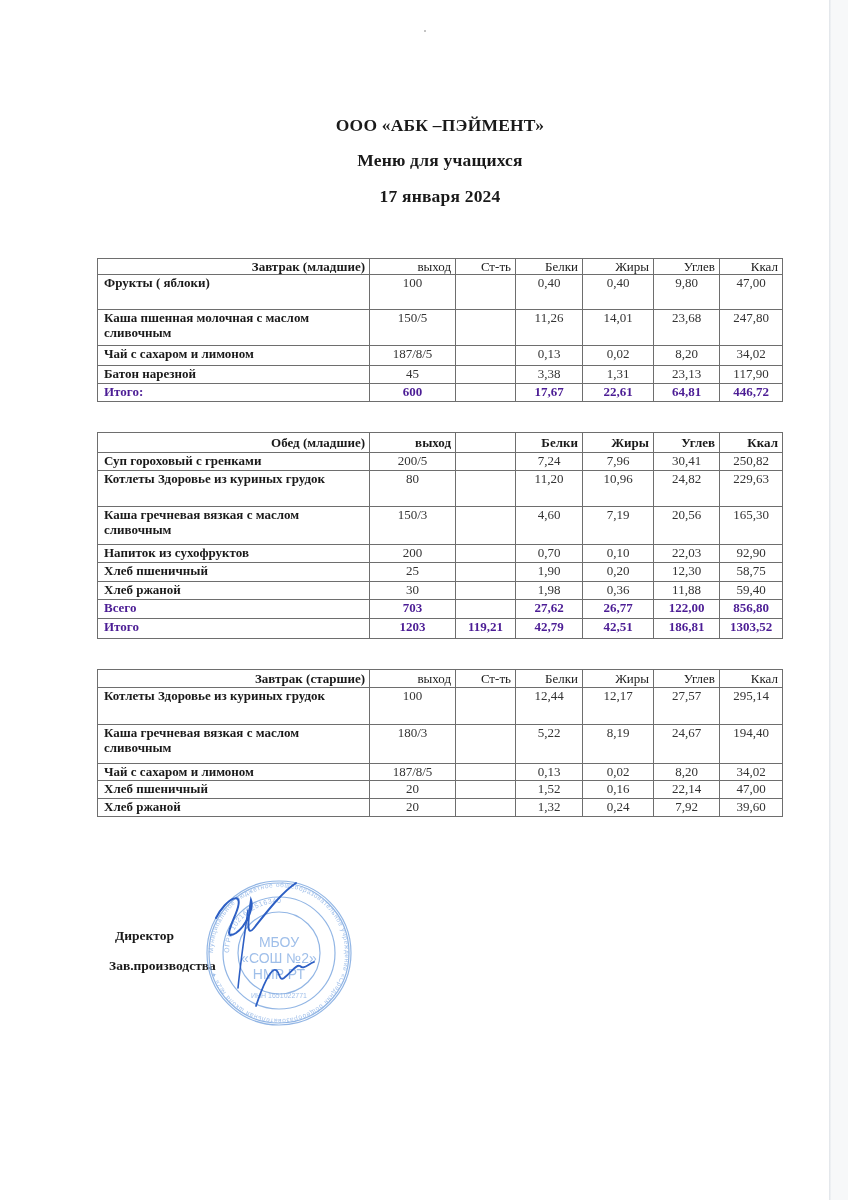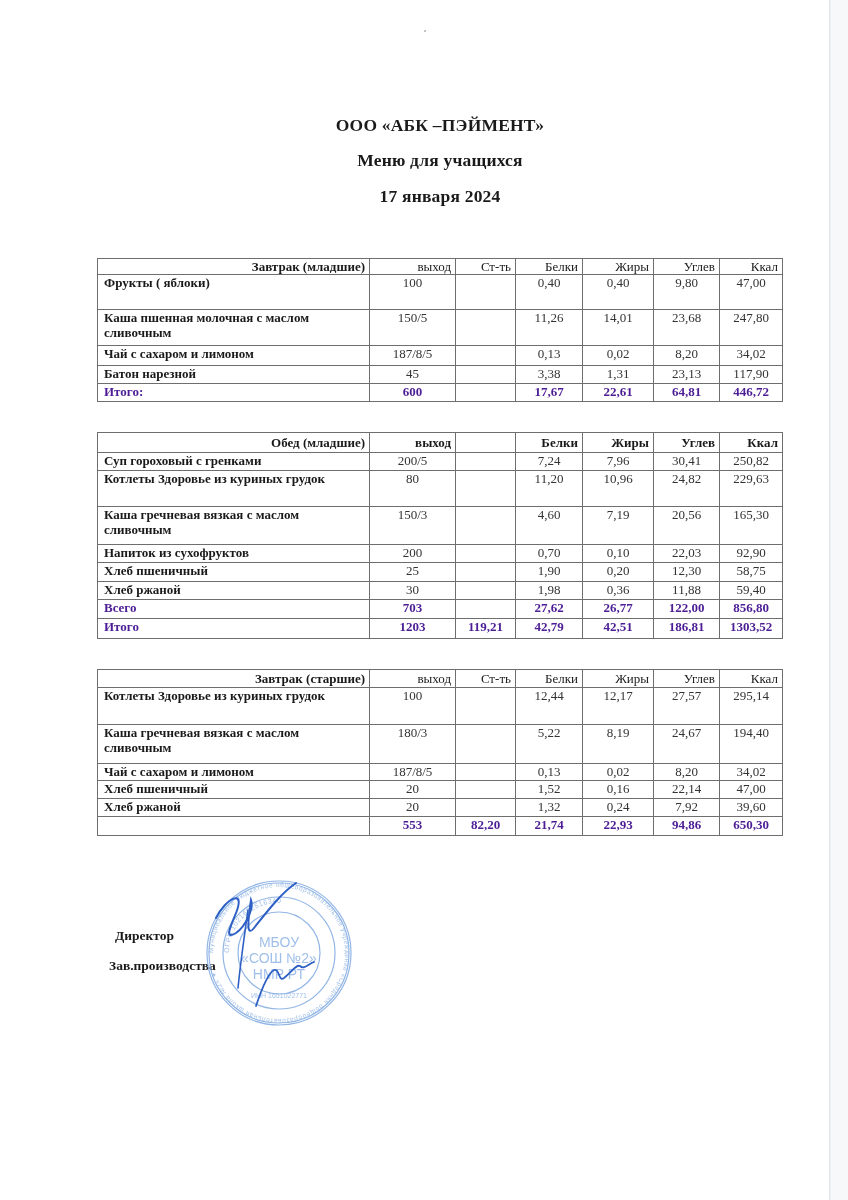--- a/index.html
+++ b/index.html
@@ -349,29 +349,20 @@
   </tr>
   <tr style="height:18px">
     <td class="name">Хлеб ржаной</td>
     <td class="num">20</td>
     <td class="num"></td>
     <td class="num">1,32</td>
     <td class="num">0,24</td>
     <td class="num">7,92</td>
     <td class="num">39,60</td>
   </tr>
-  <tr class="total" style="height:19px">
-    <td class="name"></td>
-    <td class="num">553</td>
-    <td class="num">82,20</td>
-    <td class="num">21,74</td>
-    <td class="num">22,93</td>
-    <td class="num">94,86</td>
-    <td class="num">650,30</td>
-  </tr>
 </tbody>
   </table>
 
 <div class="sig-label sig-director">Директор</div>
 <div class="sig-label sig-zav">Зав.производства</div>
 
 <svg class="stamp" viewBox="0 0 166 150" xmlns="http://www.w3.org/2000/svg">
   <defs>
     <path id="outerArc" d="M 83,75 m -66,0 a 66,66 0 1,1 132,0 a 66,66 0 1,1 -132,0"></path>
     <path id="innerArc" d="M 83,75 m -50,0 a 50,50 0 1,1 100,0 a 50,50 0 1,1 -100,0"></path>

